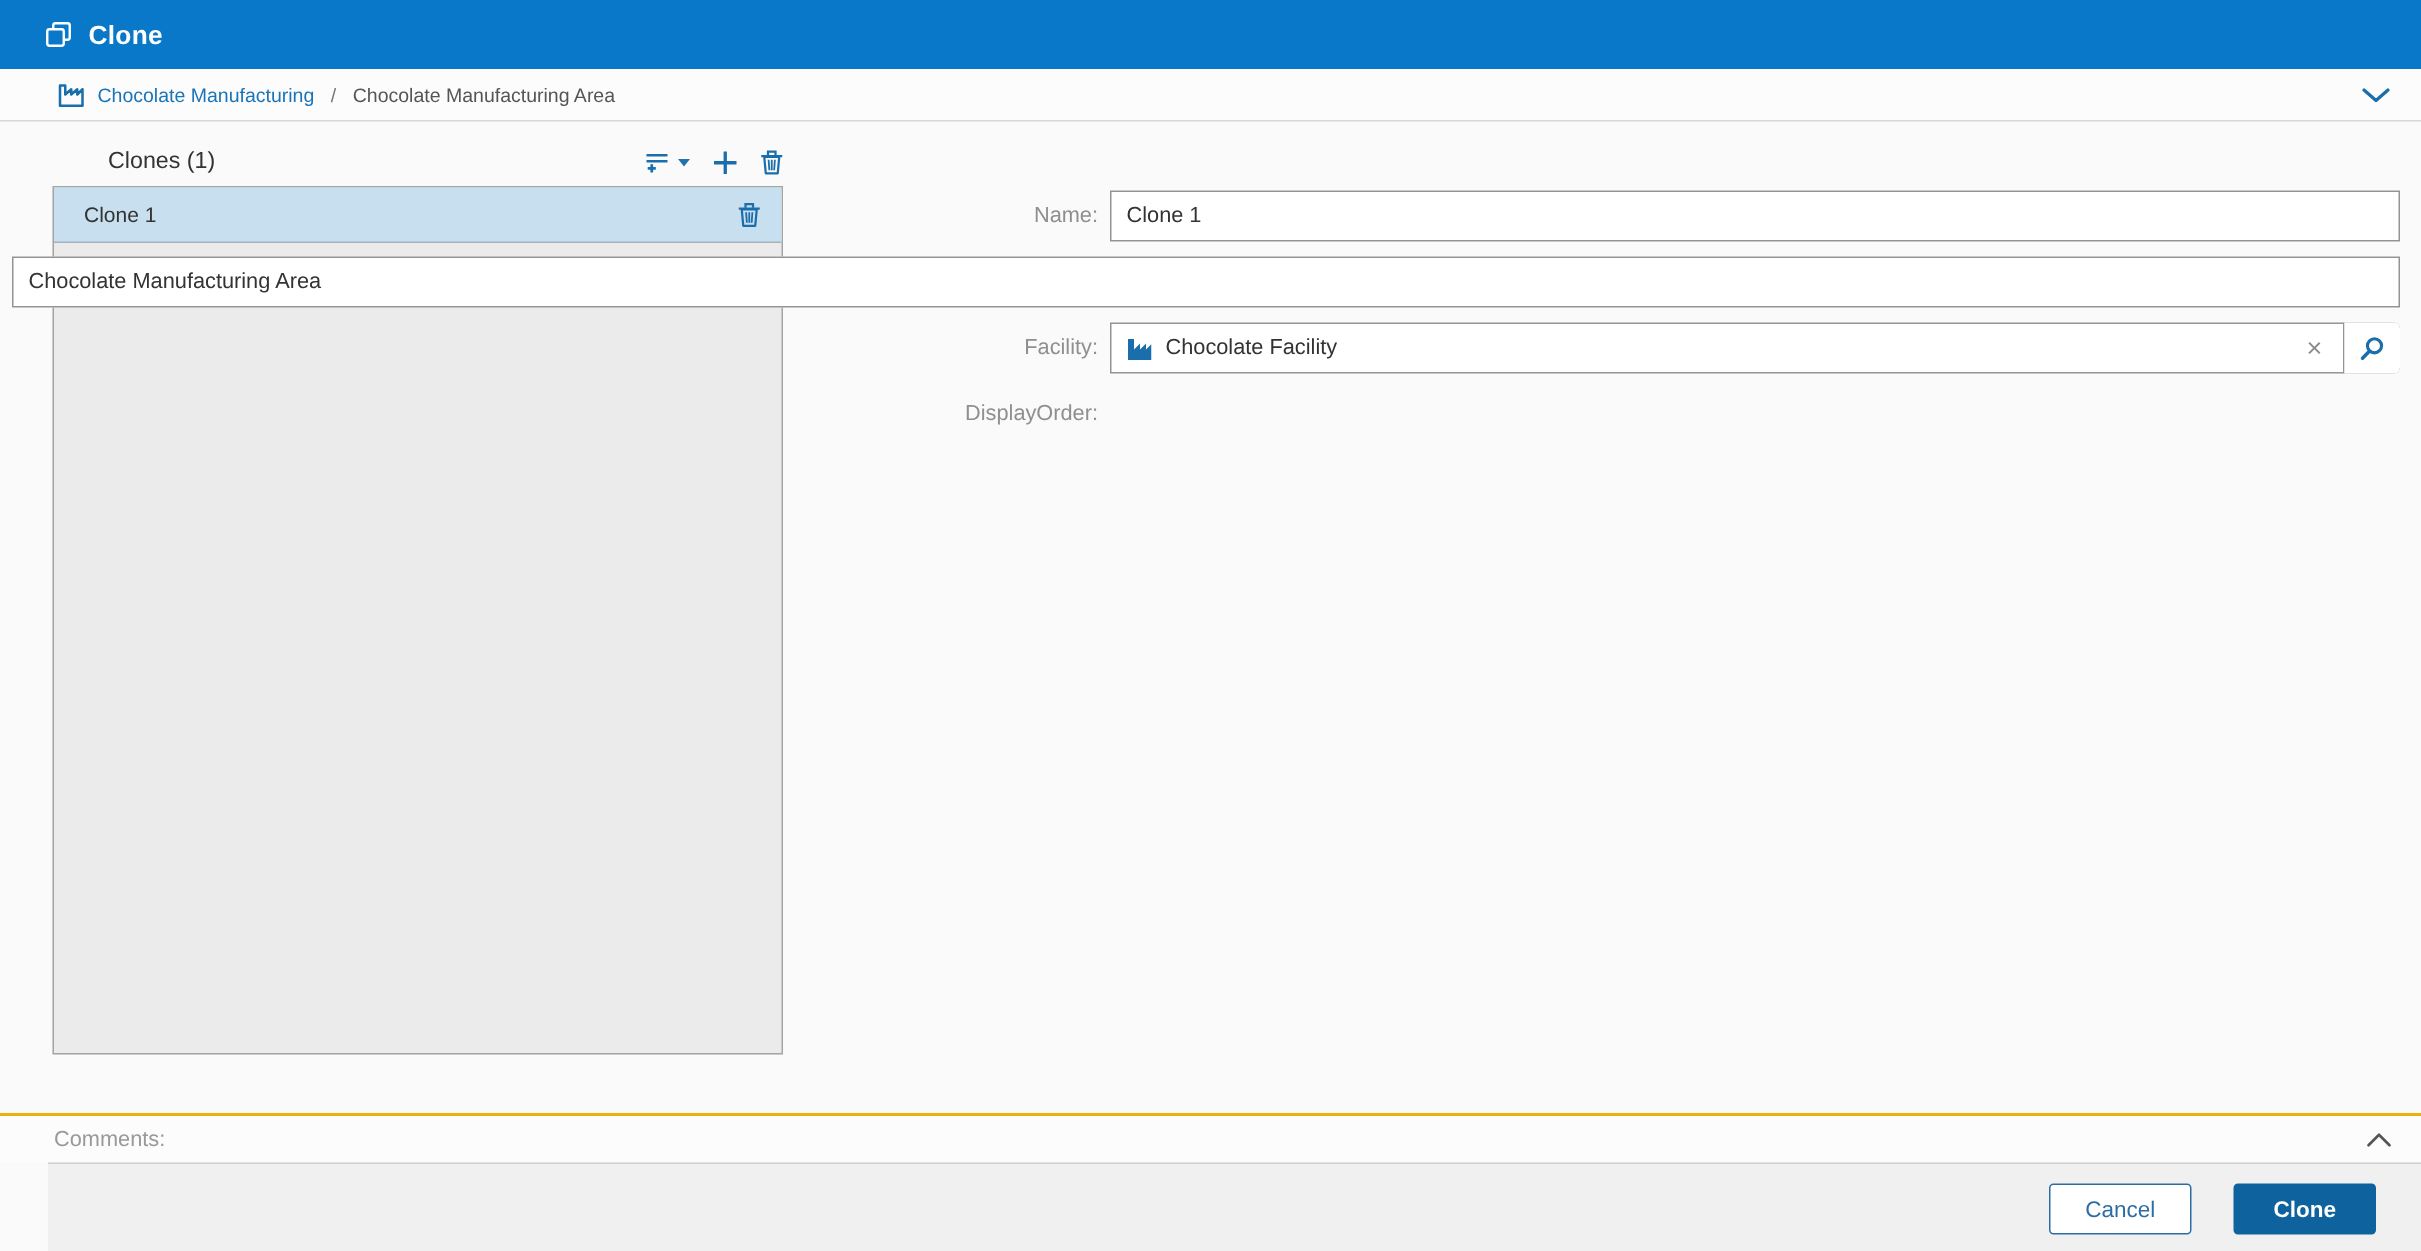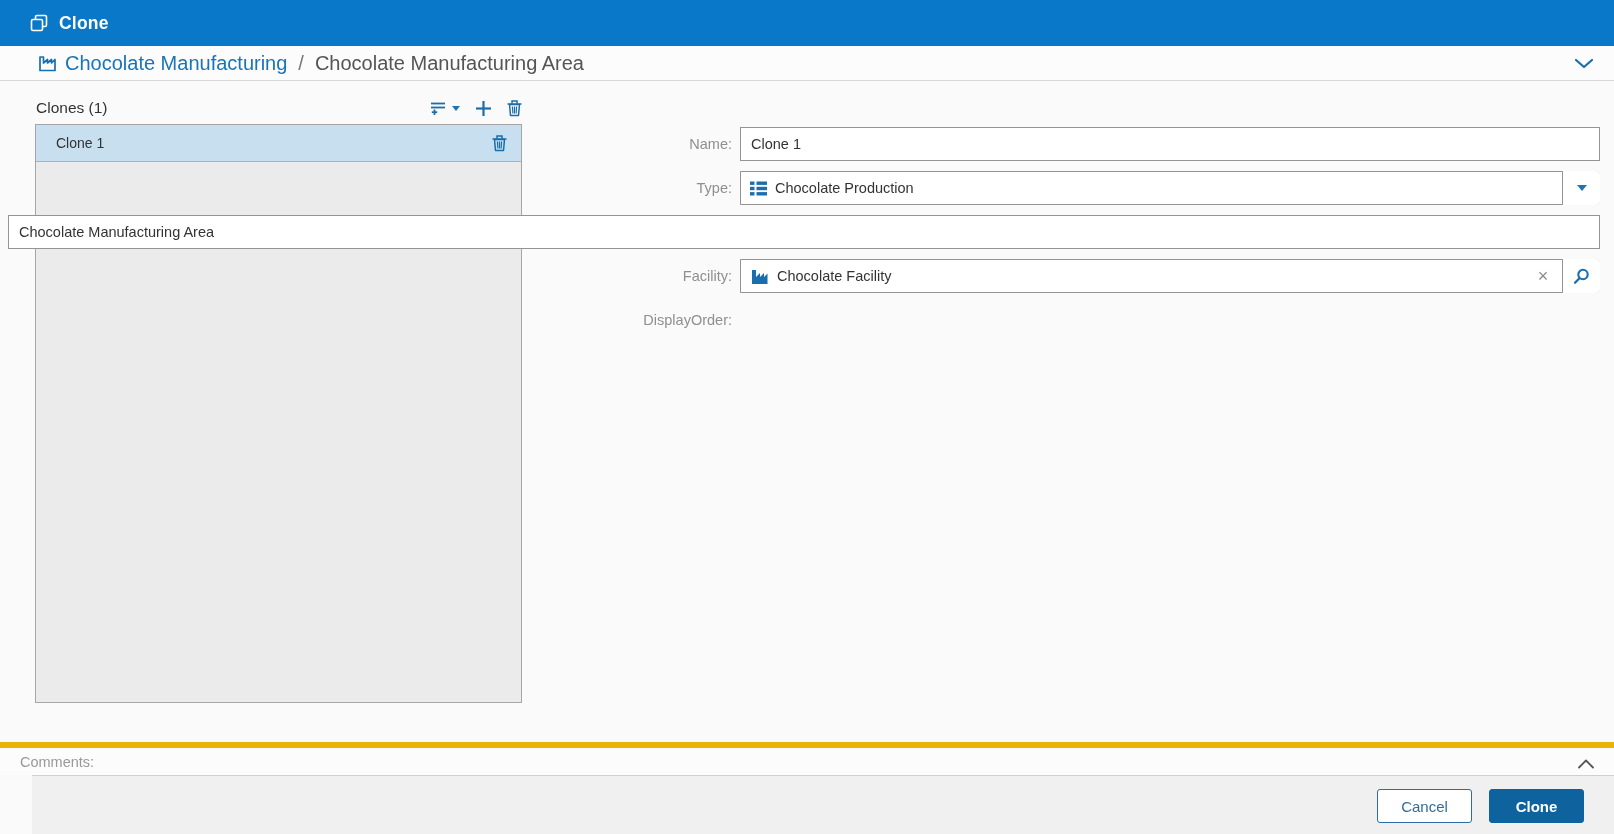--- a/index.html
+++ b/index.html
@@ -22,37 +22,37 @@
   }
   .titlebar .title { color:#fff; font-size:17.5px; font-weight:600; letter-spacing:.2px; }
 
   
   .breadcrumb-bar {
     position:absolute; top:46px; left:0; right:0; height:35px;
     background:#fcfcfc;
     border-bottom:1px solid #d6d6d6;
     display:flex; align-items:center;
     padding-left:38px; gap:8px;
-    font-size:20px;
+    font-size:13px;
   }
   .crumb-link { color:#1a74b8; cursor:pointer; }
   .crumb-sep { color:#777; padding:0 3px; }
   .crumb-current { color:#555; }
   .breadcrumb-chevron {
     position:absolute; right:19px; top:9px;
     width:22px; height:16px; cursor:pointer;
     display:flex; align-items:center; justify-content:center;
   }
 
   
   .panel-header {
     position:absolute; left:36px; top:95px; width:486px; height:26px;
     display:flex; align-items:center; justify-content:space-between;
   }
-  .panel-title { font-size:15.5px; color:#333; }
+  .panel-title { font-size:15.5px; color:#333;margin-left:36px; }
   .panel-toolbar { display:flex; align-items:center; gap:15px; }
   .tool-btn { display:flex; align-items:center; cursor:pointer; gap:5px; }
 
   .list-panel {
     position:absolute; left:35px; top:124px; width:487px; height:579px;
     background:#ebebeb;
     border:1px solid #a5a5a5;
   }
   .list-item {
     height:37px;
@@ -112,37 +112,37 @@
   .clear-x {
     position:absolute; right:46px; top:0; height:34px; width:22px;
     display:flex; align-items:center; justify-content:center;
     color:#8a8a8a; font-size:18px; cursor:pointer;
   }
 
   
   .comments-bar {
     position:absolute; left:0; right:0; top:742px; height:33px;
     background:#fcfcfc;
-    border-top:6px solid #eab308;
-    display:flex; align-items:center;
-    padding-left:20px;
+    border-top:2px solid #eab308;
+    display:flex; align-items:center;
+    padding-left:36px;
     font-size:14.5px; color:#999;
   }
   .comments-chevron {
     position:absolute; right:18px; top:9px; width:20px; height:14px;
     display:flex; align-items:center; justify-content:center; cursor:pointer;
   }
 
   
   .footer {
     position:absolute; left:0; right:0; top:775px; bottom:0;
     background:#f0f0f0;
     border-top:1px solid #cfcfcf;
     display:flex; justify-content:flex-end; align-items:flex-start;
-    gap:17px; padding:13px 30px 0 0;margin-left:32px;
+    gap:28px; padding:13px 30px 0 0;margin-left:32px;
   }
   .btn {
     min-width:95px; height:34px;
     border-radius:3px;
     font-family:"Liberation Sans", sans-serif;
     font-size:15px;
     padding:0 18px;
     cursor:pointer;
   }
   .btn-secondary { background:#fff; border:1px solid #2e6da4; color:#2e6da4; }
@@ -236,41 +236,20 @@
 
   <div class="form">
 
     <div class="form-row">
       <label class="form-label">Name:</label>
       <div class="field-wrap">
         <input class="text-input" type="text" value="Clone 1" style="">
       </div>
     </div>
 
-    <div class="form-row">
-      <label class="form-label">Type:</label>
-      <div class="field-wrap">
-        <div class="combo">
-          <span>
-            <svg width="17" height="15" viewBox="0 0 17 15">
-              <rect x="0" y="0.5" width="4.5" height="3.4" fill="#1b6eac"></rect>
-              <rect x="6.5" y="0.5" width="10.5" height="3.4" fill="#1b6eac"></rect>
-              <rect x="0" y="5.8" width="4.5" height="3.4" fill="#1b6eac"></rect>
-              <rect x="6.5" y="5.8" width="10.5" height="3.4" fill="#1b6eac"></rect>
-              <rect x="0" y="11.1" width="4.5" height="3.4" fill="#1b6eac"></rect>
-              <rect x="6.5" y="11.1" width="10.5" height="3.4" fill="#1b6eac"></rect>
-            </svg>
-          </span>
-          <span class="combo-text">Chocolate Production</span>
-        </div>
-        <span class="side-btn">
-          <span class="caret-down"></span>
-        </span>
-      </div>
-    </div>
 
     <div class="form-row">
       <div class="field-wrap">
         <input class="text-input" type="text" value="Chocolate Manufacturing Area" style="">
       </div>
     </div>
 
     <div class="form-row">
       <label class="form-label">Facility:</label>
       <div class="field-wrap">

